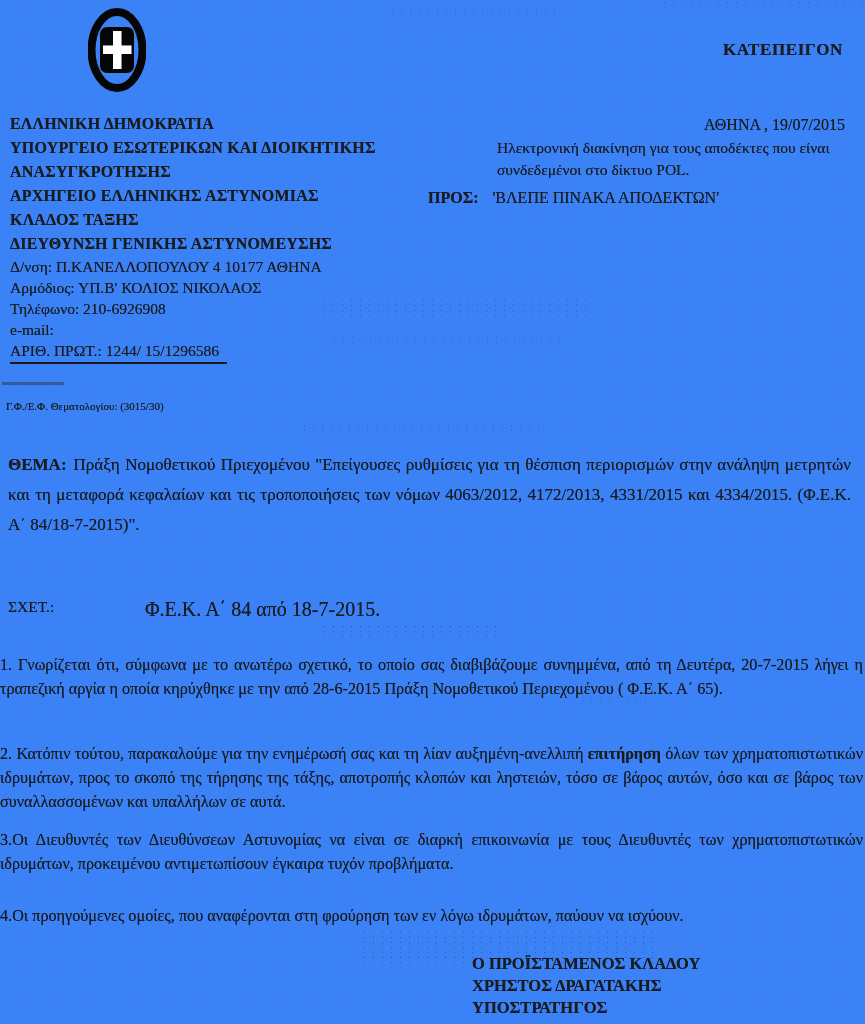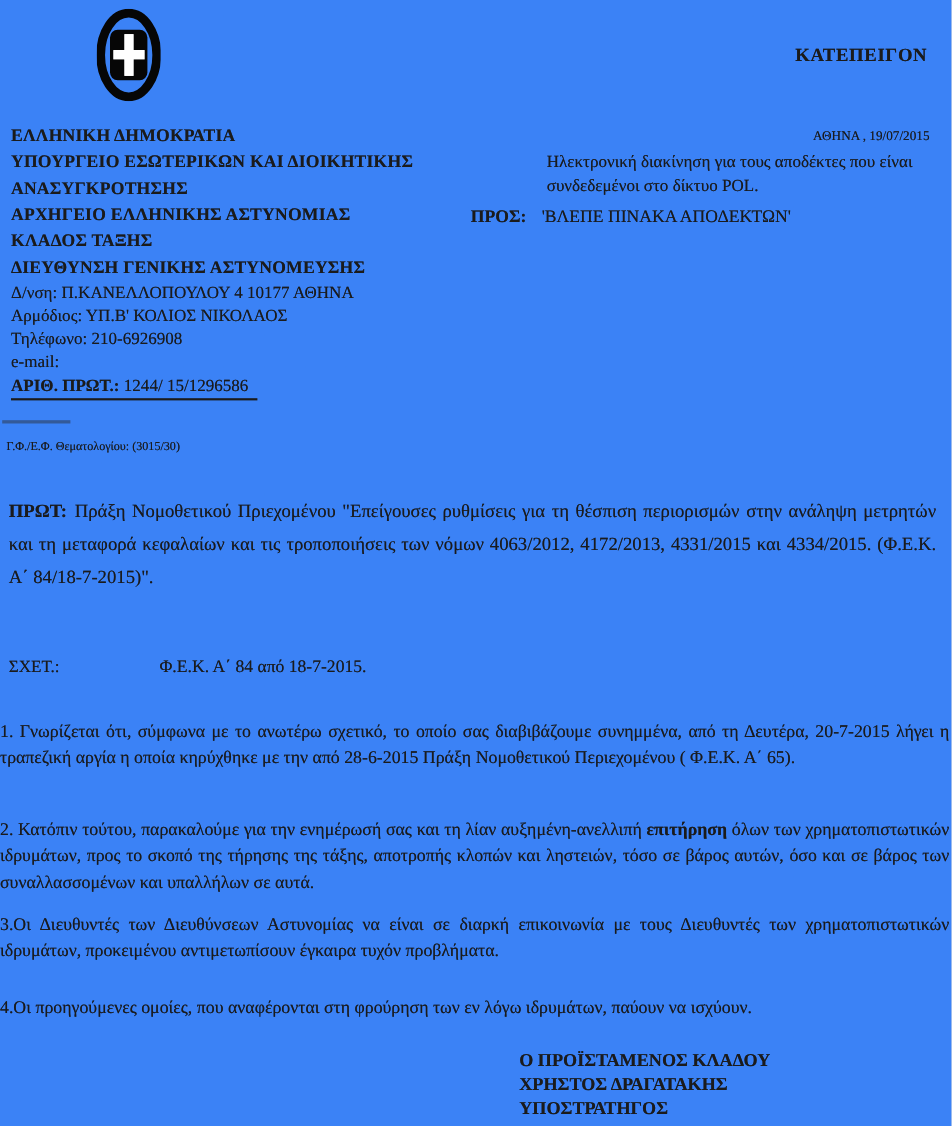--- a/index.html
+++ b/index.html
@@ -14,32 +14,32 @@
     text-shadow:0 0 .45px rgba(10,10,10,.6);
   }
   
   .urgency{position:absolute;top:40px;right:22px;font-size:17px;font-weight:bold;letter-spacing:.6px;}
   .emblem{position:absolute;left:88px;top:8px;width:58px;height:84px;filter:blur(.3px) contrast(1.15);}
   .sender{position:absolute;left:10px;top:112px;width:430px;}
   .sender .b{font-weight:bold;font-size:16px;line-height:24px;letter-spacing:.2px;}
   .sender .n{font-size:15.5px;line-height:21px;}
   .protocol{font-size:15.5px;line-height:21px;margin-top:0;}
   .protocol .wrap{display:inline-block;border-bottom:2px solid #1b1b1b;padding-right:8px;padding-bottom:1px;}
-  .protocol .lbl{font-weight:bold;}
+  .protocol .lbl{font-weight:normal;}
   .fileref{position:absolute;left:6px;top:400px;font-size:11px;}
-  .place-date{position:absolute;top:116px;right:20px;font-size:12px;}
+  .place-date{position:absolute;top:116px;right:20px;font-size:16px;}
   .dispatch-note{position:absolute;left:497px;top:137px;width:358px;font-size:15.5px;line-height:21.5px;}
   .to-line{position:absolute;left:428px;top:189px;font-size:16px;}
   .to-line .lbl{font-weight:bold;margin-right:14px;}
   
   .subject{position:absolute;left:8px;top:450px;width:843px;font-size:17px;line-height:30px;text-align:justify;}
   .subject .lbl{font-weight:bold;margin-right:7px;}
   .reference{position:absolute;left:0;top:598px;width:600px;font-size:15.5px;}
   .reference .lbl{position:absolute;left:8px;}
-  .reference .val{position:absolute;left:145px;font-size:16px;}
+  .reference .val{position:absolute;left:145px;font-size:20px;}
   .para{position:absolute;left:0;width:863px;font-size:16.2px;line-height:23.5px;text-align:justify;}
   .p1{top:638px;}
   .p2{top:726px;line-height:24px;}
   .p3{top:812px;line-height:24px;}
   .p4{top:889px;}
   .para .bold{font-weight:bold;}
   
   .signature{position:absolute;left:472px;top:953px;width:330px;text-align:left;font-weight:bold;font-size:16.5px;line-height:22px;}
   
   .noise{
@@ -111,21 +111,21 @@
 
   <div class="fileref">Γ.Φ./Ε.Φ. Θεματολογίου: (3015/30)</div>
 
   <div class="place-date">ΑΘΗΝΑ , 19/07/2015</div>
   <div class="dispatch-note">Ηλεκτρονική διακίνηση για τους αποδέκτες που είναι συνδεδεμένοι στο δίκτυο POL.</div>
   <div class="to-line">
     <span class="lbl">ΠΡΟΣ:</span><span>'ΒΛΕΠΕ ΠΙΝΑΚΑ ΑΠΟΔΕΚΤΩΝ'</span>
   </div>
 
   <div class="subject">
-    <span class="lbl">ΠΡΩΤ:</span><span>Πράξη Νομοθετικού Πριεχομένου "Επείγουσες ρυθμίσεις για τη θέσπιση περιορισμών στην ανάληψη μετρητών και τη μεταφορά κεφαλαίων και τις τροποποιήσεις των νόμων 4063/2012, 4172/2013, 4331/2015 και 4334/2015. (Φ.Ε.Κ. Α΄ 84/18-7-2015)".</span>
+    <span class="lbl">ΘΕΜΑ:</span><span>Πράξη Νομοθετικού Πριεχομένου "Επείγουσες ρυθμίσεις για τη θέσπιση περιορισμών στην ανάληψη μετρητών και τη μεταφορά κεφαλαίων και τις τροποποιήσεις των νόμων 4063/2012, 4172/2013, 4331/2015 και 4334/2015. (Φ.Ε.Κ. Α΄ 84/18-7-2015)".</span>
   </div>
 
   <div class="reference">
     <span class="lbl">ΣΧΕΤ.:</span>
     <span class="val">Φ.Ε.Κ. Α΄ 84 από 18-7-2015.</span>
   </div>
 
   <p class="para p1">1. Γνωρίζεται ότι, σύμφωνα με το ανωτέρω σχετικό, το οποίο σας διαβιβάζουμε συνημμένα, από τη Δευτέρα, 20-7-2015 λήγει η τραπεζική αργία η οποία κηρύχθηκε με την από 28-6-2015 Πράξη Νομοθετικού Περιεχομένου ( Φ.Ε.Κ. Α΄ 65).</p>
 
   <p class="para p2"><span>2. Κατόπιν τούτου, παρακαλούμε για την ενημέρωσή σας και τη λίαν αυξημένη-ανελλιπή </span><span class="bold">επιτήρηση</span><span> όλων των χρηματοπιστωτικών ιδρυμάτων, προς το σκοπό της τήρησης της τάξης, αποτροπής κλοπών και ληστειών, τόσο σε βάρος αυτών, όσο και σε βάρος των συναλλασσομένων και υπαλλήλων σε αυτά.</span></p>

